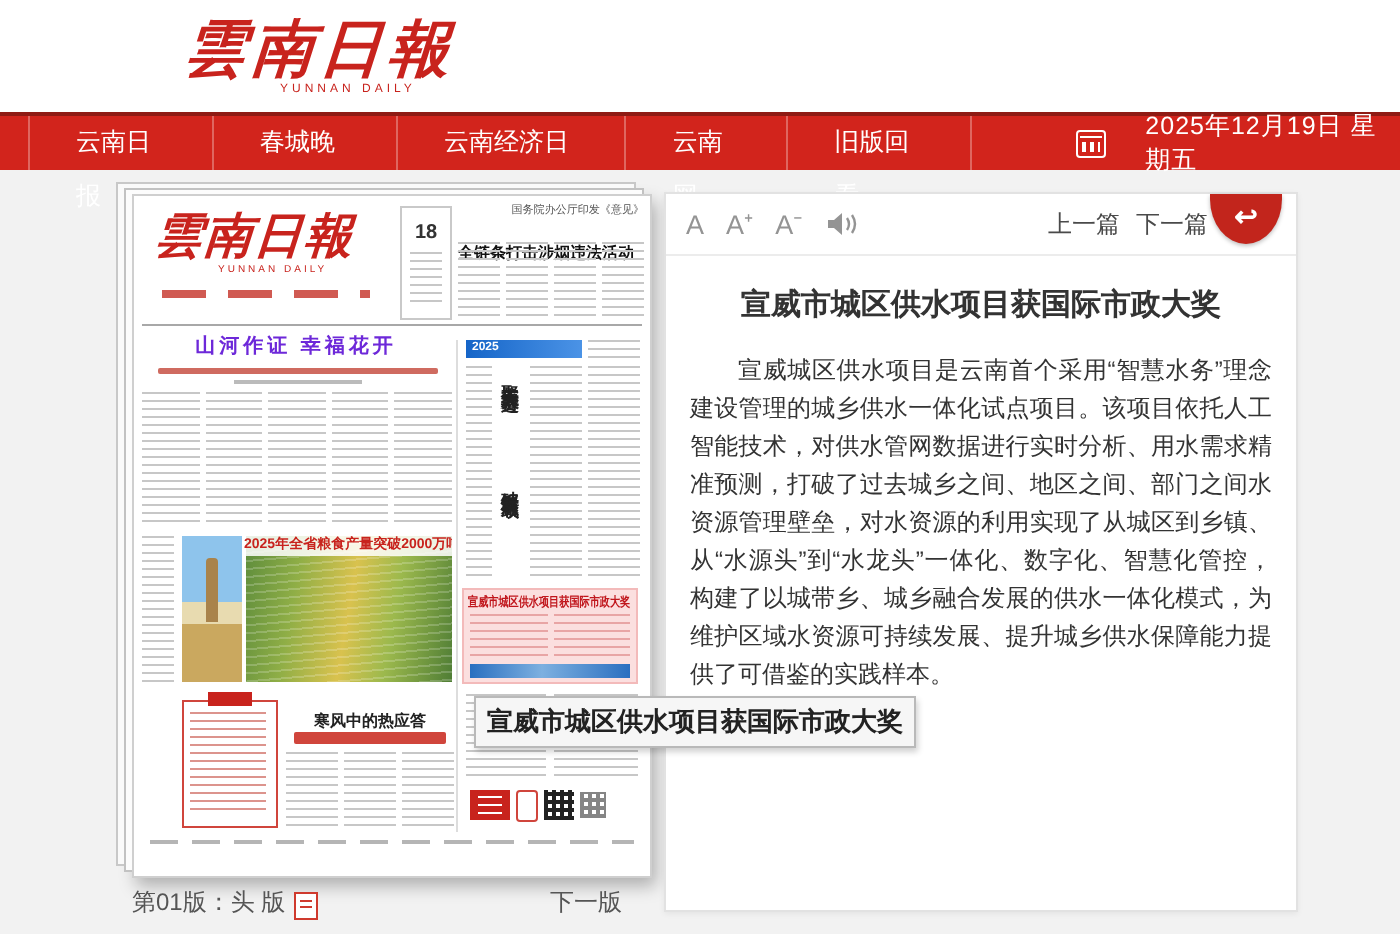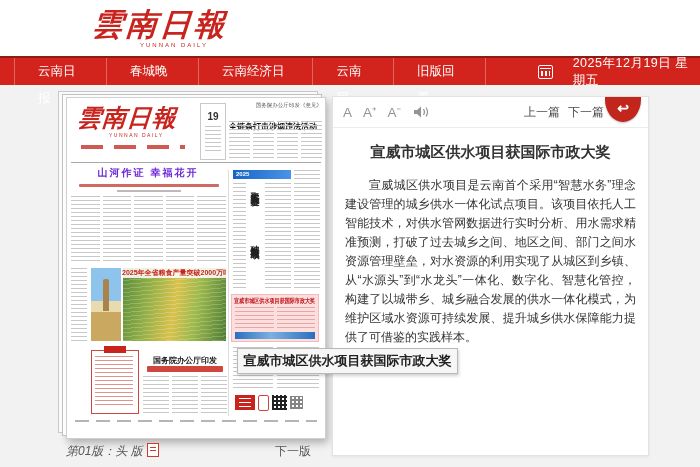--- a/index.html
+++ b/index.html
@@ -110,21 +110,21 @@
                       repeating-linear-gradient(90deg,#222 0 2px,#fff 2px 4px);}
   .np-qr-code2{width:13px;height:13px;opacity:.55;
      background-image:repeating-linear-gradient(0deg,#222 0 2px,transparent 2px 4px),
                       repeating-linear-gradient(90deg,#222 0 2px,#fff 2px 4px);}
   .np-footer{left:8px;top:322px;width:242px;height:2px;
              background:repeating-linear-gradient(90deg,#b5b5b5 0 14px,transparent 14px 21px);}
 
   
   .pagebar{position:absolute;left:66px;top:443px;width:245px;display:flex;justify-content:space-between;
            font-size:12px;color:#555;align-items:center;}
-  .pagelabel{display:flex;align-items:flex-start;gap:4px;font-style:italic;}
+  .pagelabel{display:flex;align-items:flex-end;gap:4px;}
   .pdf-ico{width:10px;height:12px;background:#fff;border:1px solid #cf3a2e;position:relative;display:inline-block;}
   .pdf-ico::after{content:"";position:absolute;left:2px;top:3px;width:6px;height:6px;
                   background:repeating-linear-gradient(#cf3a2e 0 1px,transparent 1px 3px);}
   .nextpage{cursor:pointer;}
 
   
   .panel{position:absolute;left:332px;top:96px;width:317px;height:360px;background:#fff;
          border:1px solid #e2e2e2;box-sizing:border-box;box-shadow:0 1px 3px rgba(0,0,0,.06);}
   .toolbar{height:30px;border-bottom:1px solid #ececec;display:flex;align-items:center;
            padding:0 10px;color:#949494;}
@@ -163,21 +163,21 @@
     <div class="nav-item">旧版回看</div>
     <div class="nav-cal"></div>
     <div class="nav-date">2025年12月19日 星期五</div>
   </div>
 
   <div class="thumb">
     <div class="np-mast">雲南日報</div>
     <div class="np-mast-sub">YUNNAN DAILY</div>
     <div class="np-slogan"></div>
     <div class="np-datebox">
-      <div class="np-date-day">19</div>
+      <div class="np-date-day">18</div>
       <div class="np-date-fk fake"></div>
     </div>
     <div class="np-tophead">
       <div class="np-kicker">国务院办公厅印发《意见》</div>
       <div class="np-topttl">全链条打击涉烟违法活动</div>
       <div class="np-topcols">
         <div class="fake"></div>
           <div class="fake"></div>
           <div class="fake"></div>
           <div class="fake"></div>
@@ -200,21 +200,21 @@
 
     <div class="np-photo">
       <div class="np-photo-mini"></div>
       <div class="np-photo-main"></div>
     </div>
     <div class="np-caption" style="left:55px;top:170px;width:104px;">2025年全省粮食产量突破2000万吨</div>
 
     <div class="np-redbox"></div>
     <div class="np-redtab"></div>
     <div class="np-redbox-in fake-red"></div>
-    <div class="np-bhead">国务院办公厅印发</div>
+    <div class="np-bhead">寒风中的热应答</div>
     <div class="np-bbanner"></div>
     <div class="np-bcols">
       <div class="fake"></div>
         <div class="fake"></div>
         <div class="fake"></div>
     </div>
 
     <div class="np-banner-blue">2025</div>
     <div class="np-banner-side fake"></div>
     <div class="np-rcolA fake"></div>

